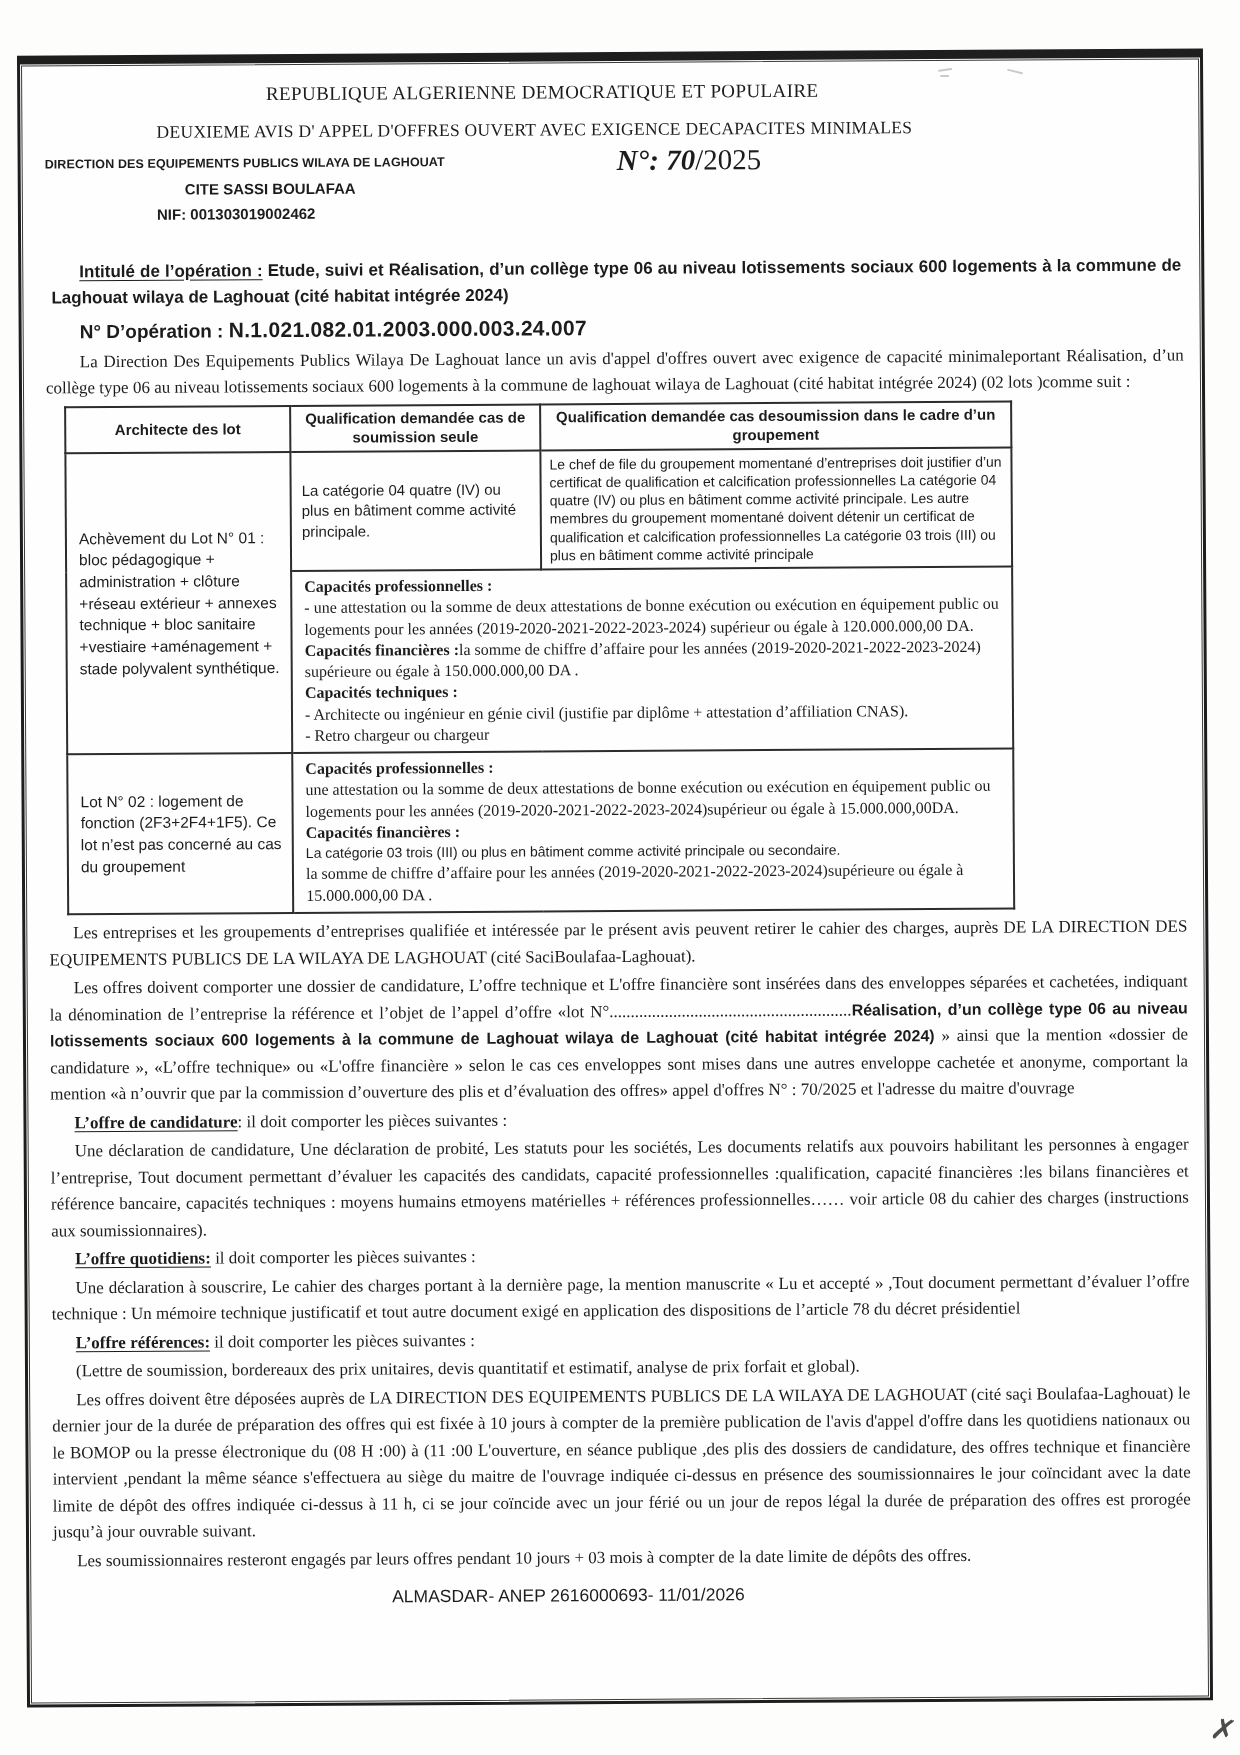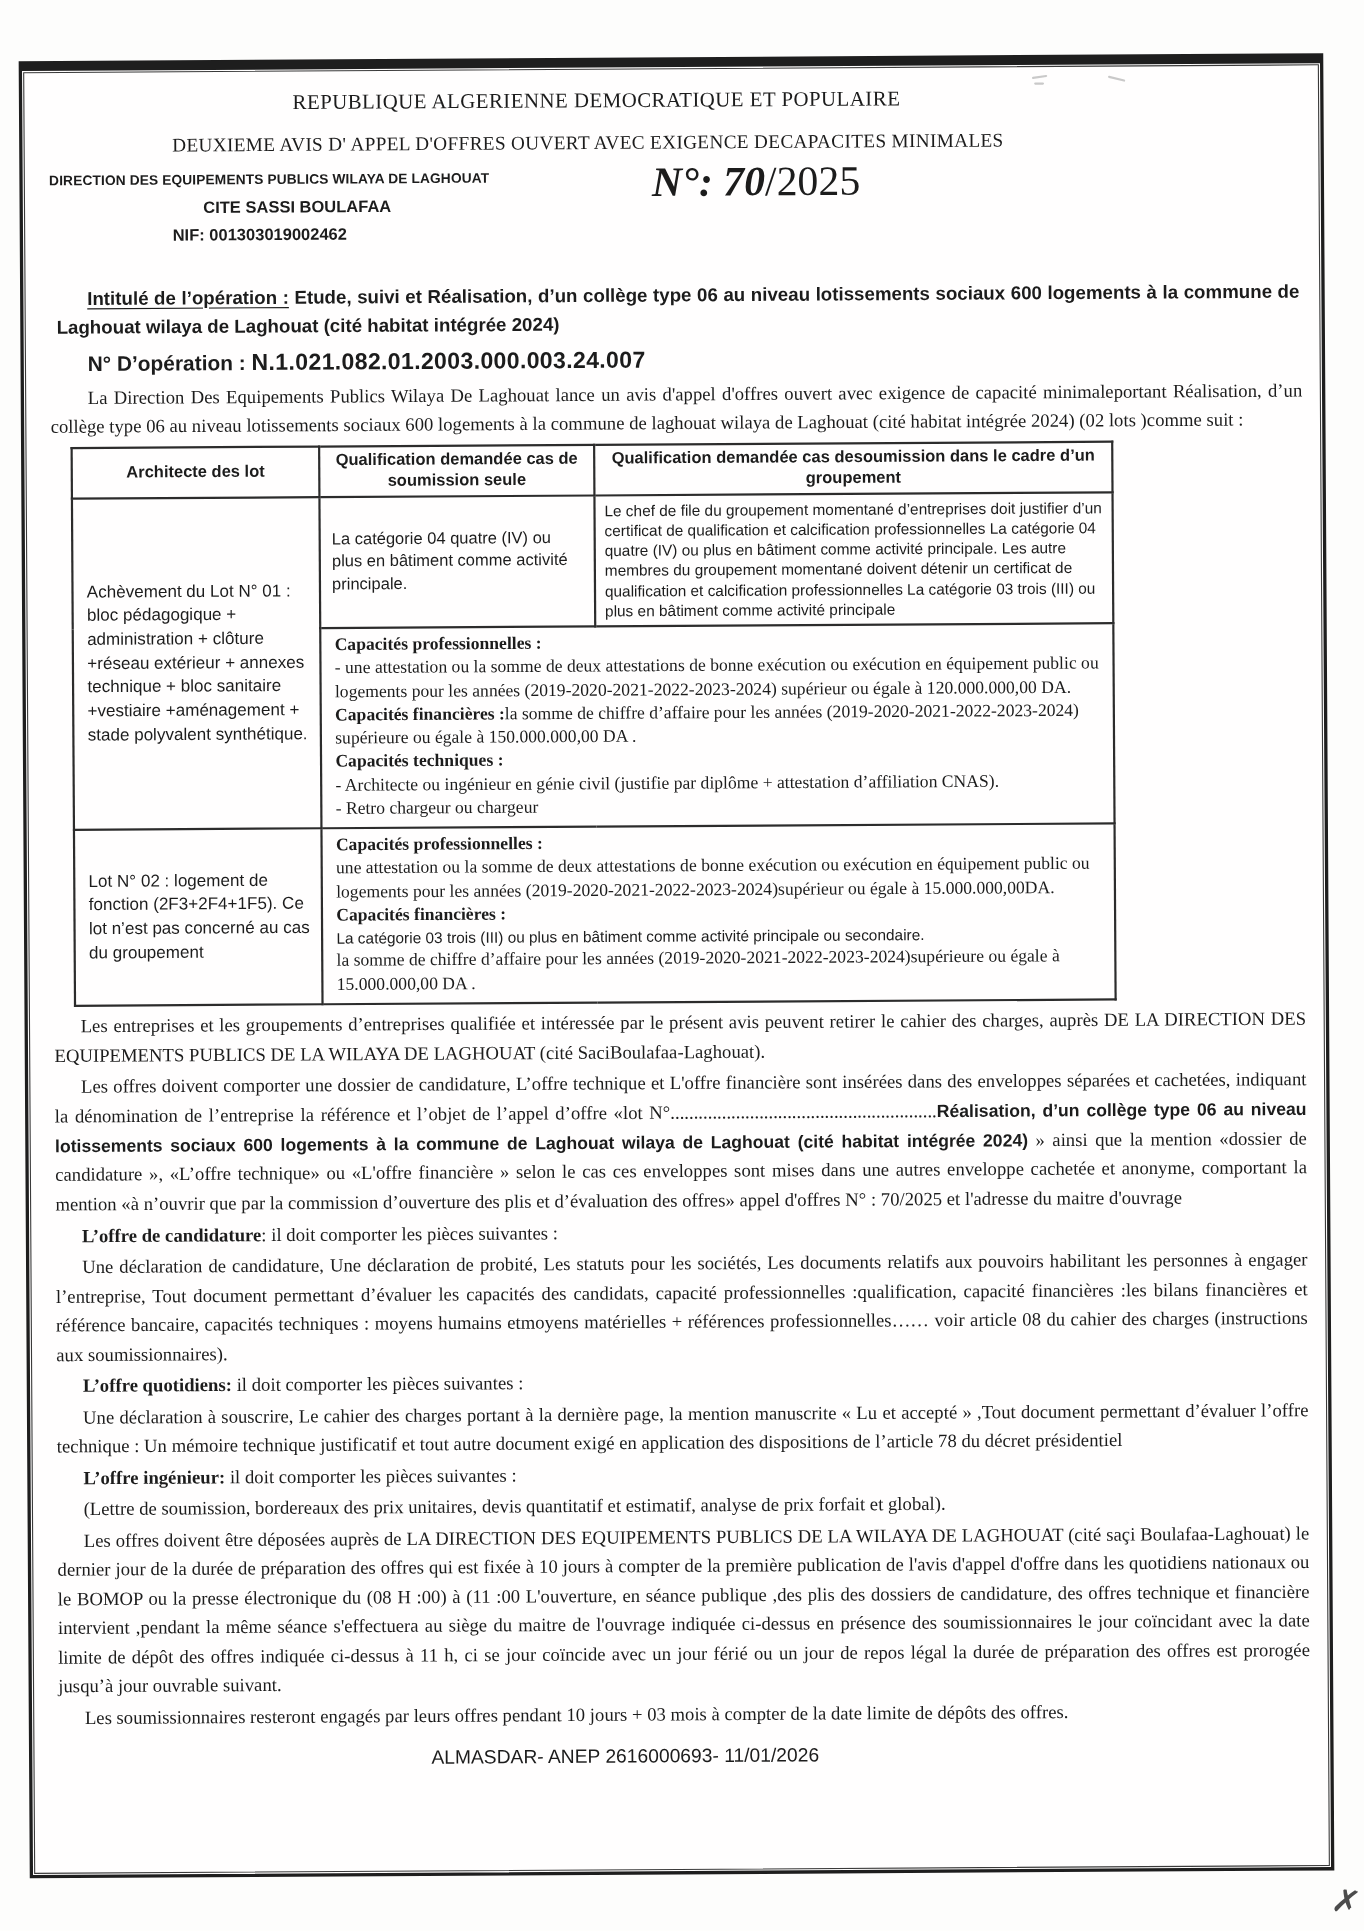--- a/index.html
+++ b/index.html
@@ -32,21 +32,21 @@
   h2.subtitle {
     text-align:center; font-size:17.5px; font-weight:400; letter-spacing:.3px;
     transform:translateX(-80px); margin-top:16px; white-space:nowrap;
   }
 
   .head-row { position:relative; height:100px; margin-top:14px; }
   .direction { font-family:"Liberation Sans", sans-serif; }
   .dir1 { font-size:12.5px; font-weight:bold; letter-spacing:.1px; }
   .dir2 { font-size:15px; font-weight:bold; margin:10px 0 0 140px; }
   .dir3 { font-size:15px; font-weight:bold; margin:8px 0 0 112px; }
-  .notice-no { position:absolute; left:548px; top:-10px; font-size:38px; white-space:nowrap; }
+  .notice-no { position:absolute; left:572px; top:-10px; font-size:29px; white-space:nowrap; }
   .nn-bold { font-weight:bold; font-style:italic; }
   .nn-year { font-weight:500; font-style:normal; }
 
   .intitule {
     font-family:"Liberation Sans", sans-serif; font-weight:bold; font-size:17px;
     line-height:1.55; text-align:justify; margin:2px 4px 0 6px; text-indent:28px;
   }
   .intitule .u { text-decoration:underline; text-underline-offset:3px; }
 
   .opnum { margin:7px 0 0 34px; font-family:"Liberation Sans", sans-serif; font-weight:bold; }
@@ -78,21 +78,21 @@
   }
   td.caps { font-size:16px; line-height:1.33; vertical-align:top; padding:4px 6px 6px 12px; }
   td.caps .b { font-weight:bold; }
   td.caps1 { height:178px; }
   td.caps2 { height:130px; }
   td.caps .sansline { font-family:"Liberation Sans", sans-serif; font-size:14px; line-height:1.45; }
 
   .bodytext { margin-top:5px; }
   .bodytext p { font-size:17px; line-height:1.56; text-align:justify; text-indent:24px; margin:2px 2px 0 0; }
   .bseg { font-family:"Liberation Sans", sans-serif; font-weight:bold; font-size:16px; }
-  .seclabel { font-weight:bold; text-underline-offset:3px;margin-top:28px; }
+  .seclabel { font-weight:bold; text-decoration:underline; text-underline-offset:3px;margin-top:28px; }
 
   .anep {
     text-align:center; font-family:"Liberation Sans", sans-serif; font-size:17.5px;
     margin-top:14px; transform:translateX(-55px);
   }
 
   .xmark {
     position:absolute; right:4px; bottom:8px; font-size:30px; color:#2e2e2e;
     transform:rotate(12deg); font-family:"DejaVu Sans", sans-serif; opacity:.85;
   }
@@ -167,21 +167,21 @@
       </tbody>
     </table>
 
     <div class="bodytext">
       <p>Les entreprises  et les groupements d’entreprises qualifiée et intéressée par le présent avis peuvent retirer le cahier des charges, auprès DE LA DIRECTION DES EQUIPEMENTS PUBLICS DE LA WILAYA DE LAGHOUAT (cité SaciBoulafaa-Laghouat).</p>
       <p><span>Les offres doivent comporter une dossier de candidature, L’offre technique et L'offre financière sont insérées dans des enveloppes séparées et cachetées, indiquant la dénomination de l’entreprise la référence et l’objet de l’appel d’offre «lot N°.........................................................</span><span class="bseg">Réalisation, d’un collège type 06 au niveau lotissements sociaux 600 logements  à la commune de Laghouat   wilaya de Laghouat (cité habitat intégrée 2024)</span><span> » ainsi que la mention «dossier de candidature », «L’offre technique» ou «L'offre financière » selon le cas ces enveloppes sont mises dans une autres enveloppe cachetée et anonyme, comportant la mention «à n’ouvrir que par la commission d’ouverture des plis et d’évaluation des offres» appel d'offres N° : 70/2025 et l'adresse du maitre d'ouvrage</span></p>
       <p><span class="seclabel">L’offre de candidature</span><span>: il doit comporter les pièces suivantes :</span></p>
       <p>Une déclaration de candidature, Une déclaration de probité, Les statuts pour les sociétés, Les documents relatifs aux pouvoirs habilitant les personnes à engager l’entreprise, Tout document permettant d’évaluer les capacités des candidats, capacité professionnelles :qualification, capacité financières :les bilans financières et référence bancaire, capacités techniques : moyens humains etmoyens matérielles + références professionnelles…… voir article 08 du cahier des charges (instructions aux soumissionnaires).</p>
       <p><span class="seclabel">L’offre quotidiens:</span><span> il doit comporter les pièces suivantes :</span></p>
       <p>Une déclaration à souscrire, Le cahier des charges portant à la dernière page, la mention manuscrite « Lu et accepté » ,Tout document permettant d’évaluer l’offre technique : Un mémoire technique justificatif et tout autre document exigé en application des dispositions de l’article 78 du décret présidentiel</p>
-      <p><span class="seclabel">L’offre ingénieur:</span><span>  il doit comporter les pièces suivantes :</span></p>
+      <p><span class="seclabel">L’offre références:</span><span>  il doit comporter les pièces suivantes :</span></p>
       <p>(Lettre de soumission, bordereaux des prix unitaires, devis quantitatif et estimatif, analyse de prix forfait et global).</p>
       <p>Les offres doivent être déposées auprès de LA DIRECTION DES EQUIPEMENTS PUBLICS DE LA WILAYA DE LAGHOUAT (cité saçi Boulafaa-Laghouat) le dernier jour de la durée de préparation des offres qui est fixée à 10 jours à compter de la première publication de l'avis d'appel d'offre dans les quotidiens nationaux ou le BOMOP ou la presse électronique du (08 H :00) à (11 :00 L'ouverture, en séance  publique ,des plis des dossiers de candidature, des offres technique et financière intervient ,pendant la même séance s'effectuera au siège du maitre de l'ouvrage indiquée ci-dessus en présence des soumissionnaires le jour coïncidant avec la date limite de dépôt des offres indiquée ci-dessus à 11 h, ci se jour coïncide avec un jour férié ou un jour de repos légal la durée de préparation des offres est prorogée jusqu’à jour ouvrable suivant.</p>
       <p>Les soumissionnaires resteront engagés par leurs offres pendant 10 jours + 03 mois  à compter de la date limite de dépôts des offres.</p>
     </div>
 
     <p class="anep">ALMASDAR- ANEP 2616000693- 11/01/2026</p>
   </div>
 </div>
 
 <span class="xmark">✗</span>

